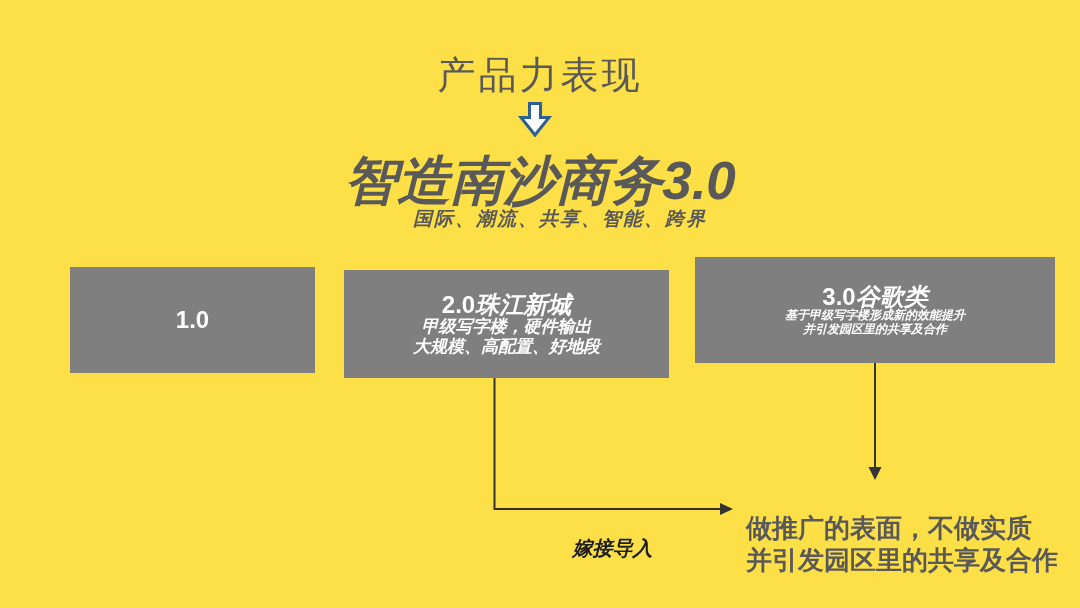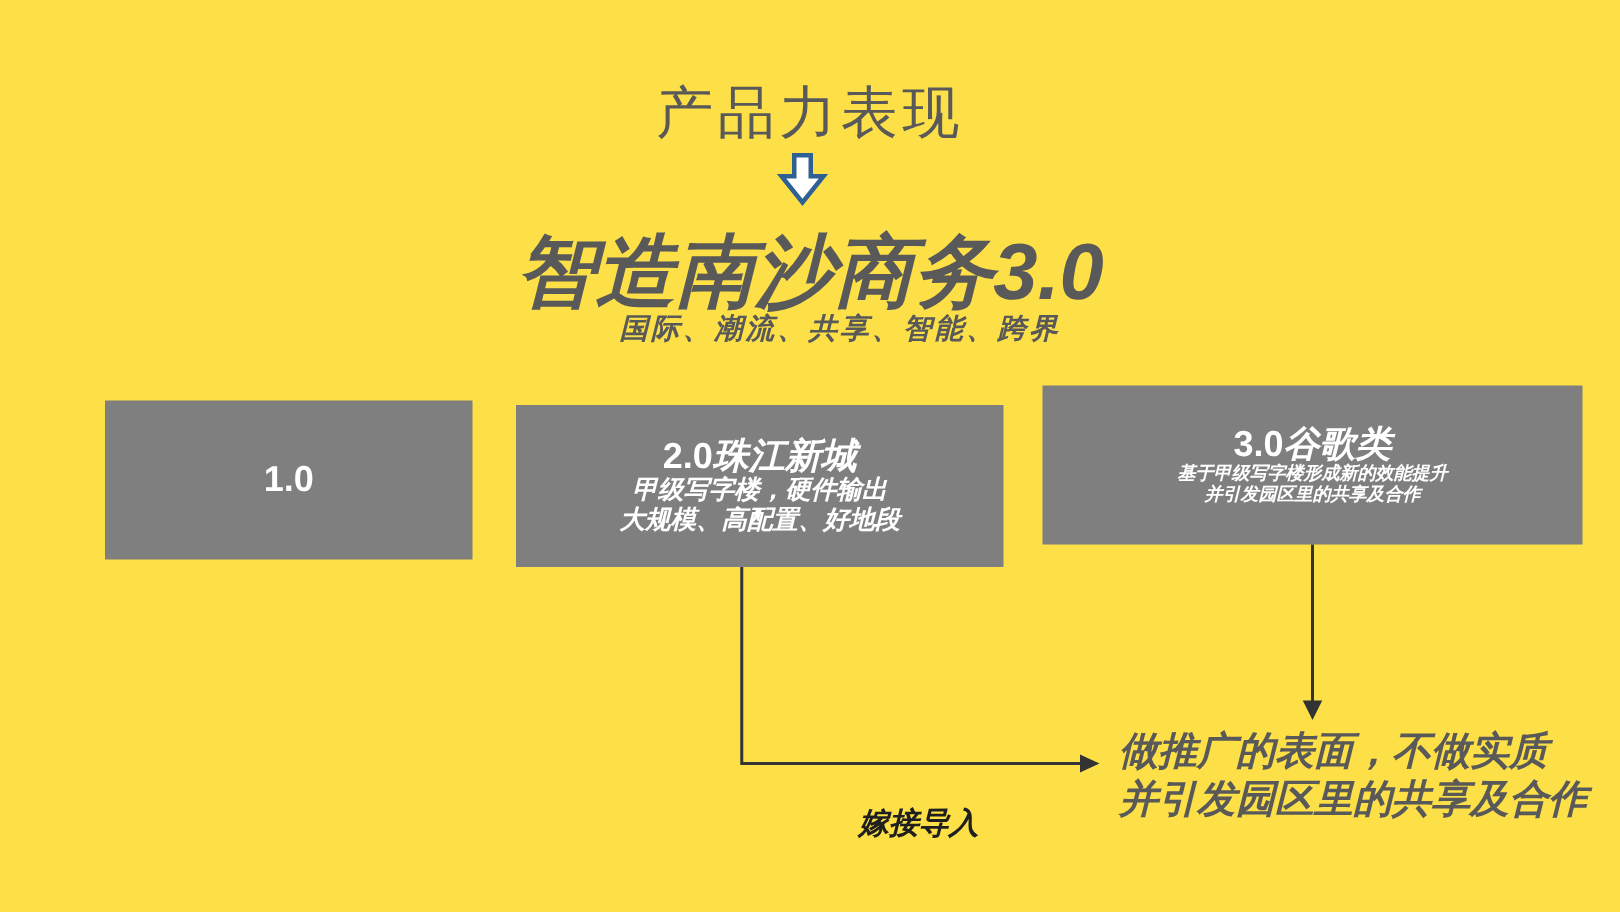--- a/index.html
+++ b/index.html
@@ -110,24 +110,23 @@
     font-weight: bold;
     font-style: italic;
     color: var(--label-dark, #1f1f1f);
     white-space: nowrap;
     margin-top: 19px;
   }
   
   .conclusion {
     position: absolute;
     left: 746px;
-    top: 484px;
+    top: 512px;
     font-size: 26px;
     font-weight: bold;
-    font-style: italic;
     line-height: 32px;
     color: var(--heading-gray, #595959);
     white-space: nowrap;
   }
 </style>
 </head>
 <body>
 
 <div id="slide">
 

